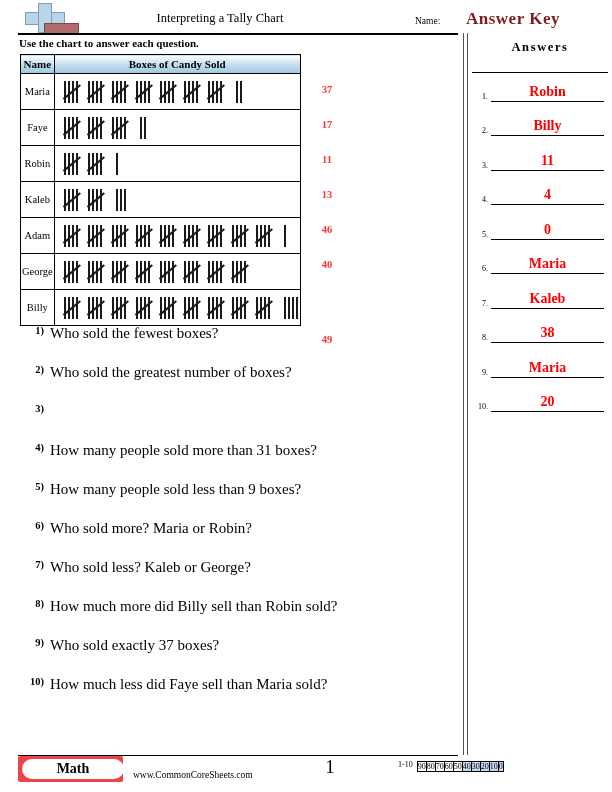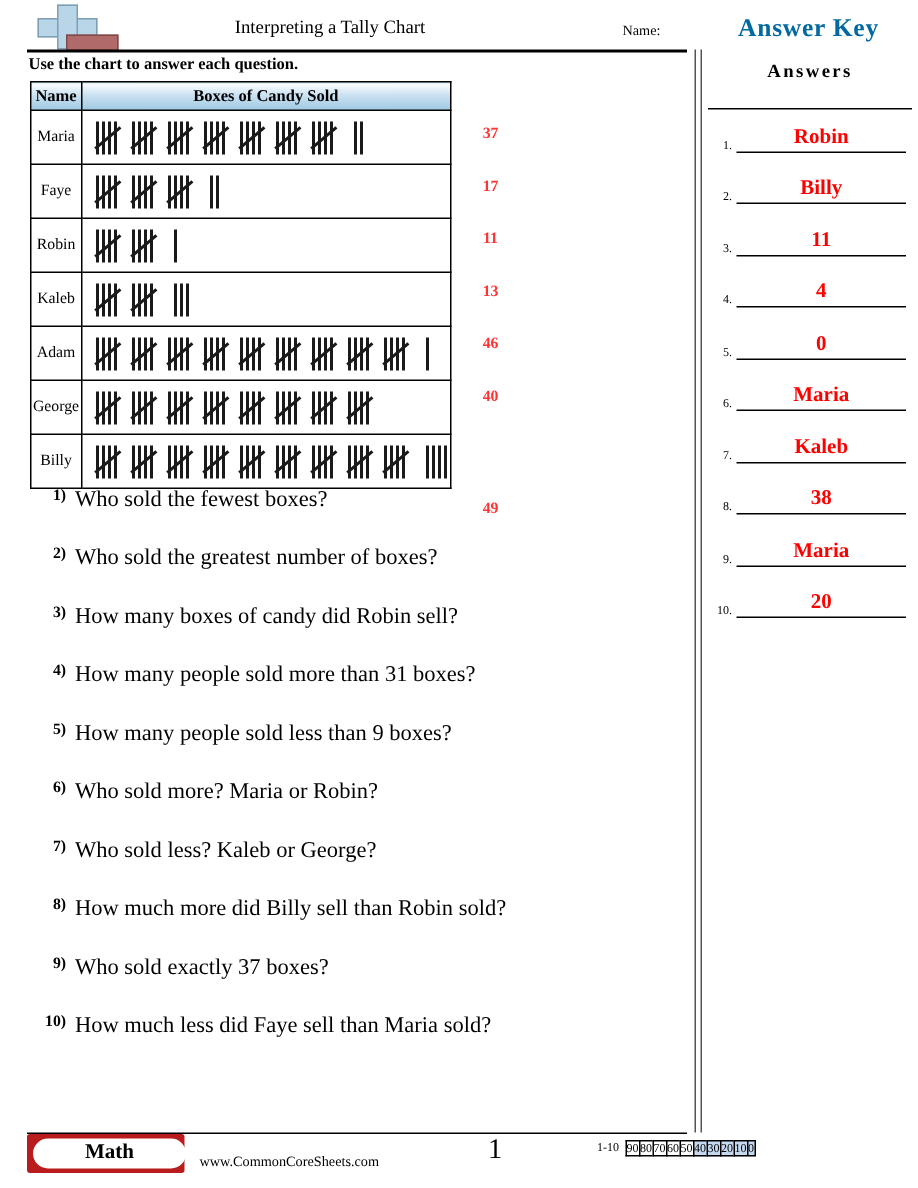--- a/index.html
+++ b/index.html
@@ -57,22 +57,22 @@
   }
   #name-label {
     position: absolute;
     left: 415px; top: 16px;
     font-size: 9.5px;
   }
   #answer-key-title {
     position: absolute;
     left: 466px; top: 9px;
     width: 146px;
-    text-align: center;
-    color: #0369a1;
+    text-align: left;
+    color: #7f1d1d;
     font-weight: bold;
     font-size: 17px;
     letter-spacing: 0.5px;
   }
   #header-rule {
     position: absolute;
     left: 18px; top: 33px;
     width: 440px; height: 0;
     border-top: 2px solid #000;
   }
@@ -257,21 +257,21 @@
   #footer-rule {
     position: absolute;
     left: 18px; top: 755px;
     width: 440px; height: 0;
     border-top: 1px solid #000;
   }
   #math-badge {
     position: absolute;
     left: 18px; top: 756px;
     width: 105px; height: 26px;
-    background: #b91c1c;
+    background: #ef4444;
     border-radius: 2px;
   }
   #math-badge .pill {
     position: absolute;
     left: 4px; top: 3px;
     width: 102px; height: 20px;
     background: #fff;
     border-radius: 10px;
     text-align: center;
     line-height: 20px;
@@ -730,21 +730,20 @@
     <div class="question">
       <span class="q-num">1)</span>
       <span class="q-text">Who sold the fewest boxes?</span>
     </div>
     <div class="question">
       <span class="q-num">2)</span>
       <span class="q-text">Who sold the greatest number of boxes?</span>
     </div>
     <div class="question">
       <span class="q-num">3)</span>
-      <span class="q-text">How many boxes of candy did Robin sell?</span>
     </div>
     <div class="question">
       <span class="q-num">4)</span>
       <span class="q-text">How many people sold more than 31 boxes?</span>
     </div>
     <div class="question">
       <span class="q-num">5)</span>
       <span class="q-text">How many people sold less than 9 boxes?</span>
     </div>
     <div class="question">

